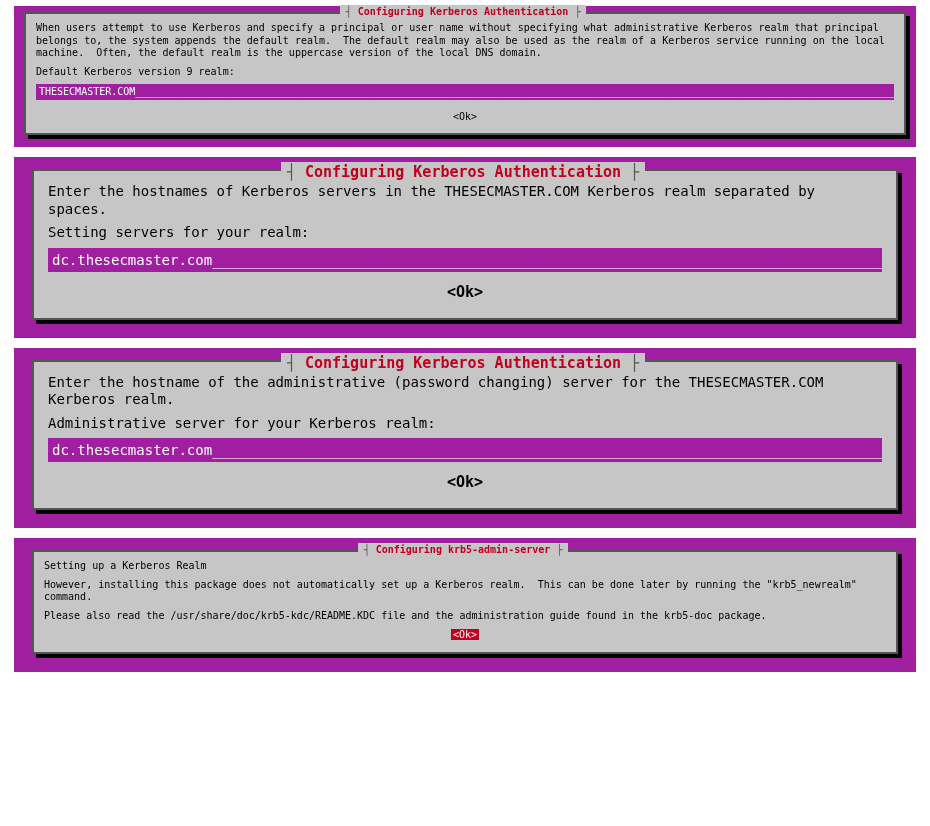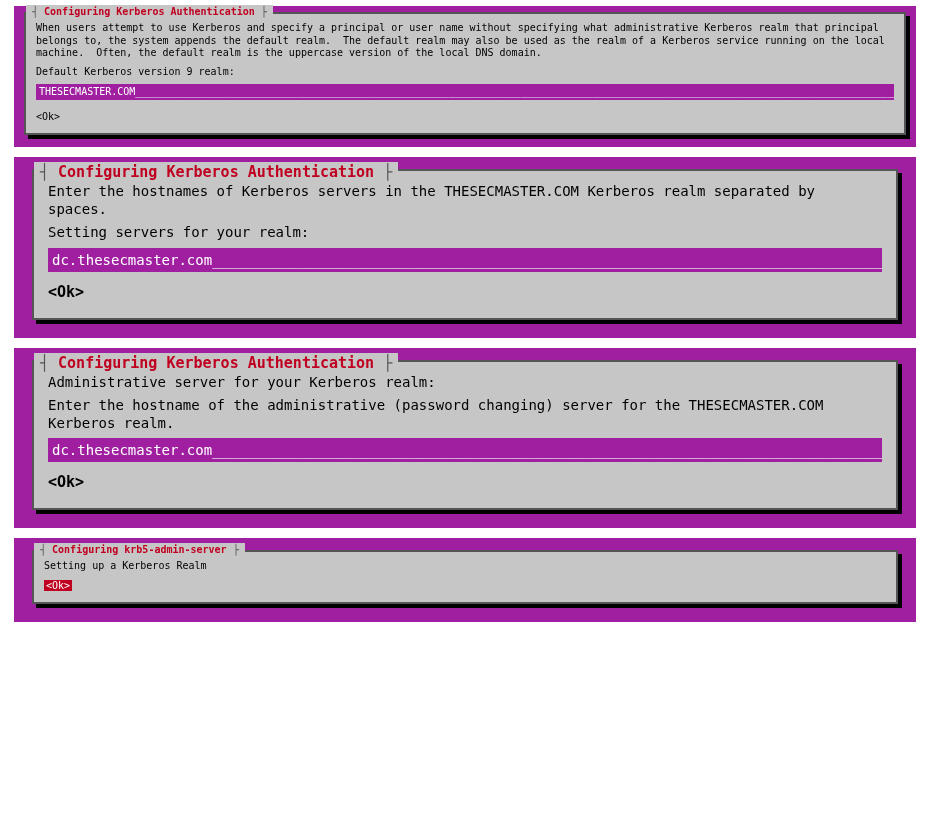--- a/index.html
+++ b/index.html
@@ -21,21 +21,21 @@
     background:#c6c6c6;
     border:2px solid #555;
     position:relative;
     box-shadow:4px 4px 0 #000;
     padding:8px 10px 10px 10px;
   }
   .dlg-title-wrap{
     position:absolute;
     top:-9px;
     left:0;right:4px;
-    text-align:left;
+    text-align:center;
     pointer-events:none;
   }
   .dlg-title{
     display:inline-block;
     background:#c6c6c6;
     padding:0 6px;
     color:#c00020;
     font-weight:bold;
   }
   .dlg-title::before{content:"┤ ";color:#555;font-weight:normal;}
@@ -46,20 +46,21 @@
     color:#ffffff;
     font-family:inherit;
     padding:1px 3px;
     border:none;
     width:100%;
     box-sizing:border-box;
     letter-spacing:0;
   }
   .input-wrap{margin:2px 0 10px 0;}
   .ok{
+    text-align:center;
     font-weight:normal;
   }
   .ok-hl{
     background:#c00020;color:#fff;padding:0 2px;
   }
   .big .dlg{font-size:14px;line-height:1.45;padding:12px 14px 14px 14px;}
   .big .dlg-title{font-size:15px;}
   .big .input-line{font-size:14px;padding:2px 4px;}
   .big .ok{font-size:15px;font-weight:bold;}
   .small .dlg{font-size:10px;line-height:1.35;}
@@ -92,28 +93,30 @@
     <div class="input-wrap">
       <div class="input-line fill-underscore"><span>dc.thesecmaster.com</span><span class="pad">________________________________________________________________________________________________________________________________________________________________________________________________________________________________________________________________________________________________________________________________________________________________________________________________________________</span></div>
     </div>
     <div class="ok"><span>&lt;Ok&gt;</span></div>
   </div>
 </div>
 
 <div class="stage big">
   <div class="dlg">
     <div class="dlg-title-wrap"><span class="dlg-title">Configuring Kerberos Authentication</span></div>
+    <p>Enter the hostname of the administrative (password changing) server for the THESECMASTER.COM Kerberos realm.</p>
     <p>Administrative server for your Kerberos realm:</p>
-    <p>Enter the hostname of the administrative (password changing) server for the THESECMASTER.COM Kerberos realm.</p>
     <div class="input-wrap">
       <div class="input-line fill-underscore"><span>dc.thesecmaster.com</span><span class="pad">________________________________________________________________________________________________________________________________________________________________________________________________________________________________________________________________________________________________________________________________________________________________________________________________________________</span></div>
     </div>
     <div class="ok"><span>&lt;Ok&gt;</span></div>
   </div>
 </div>
 
 <div class="stage small">
   <div class="dlg">
     <div class="dlg-title-wrap"><span class="dlg-title">Configuring krb5-admin-server</span></div>
     <p>Setting up a Kerberos Realm</p>
+    <p>However, installing this package does not automatically set up a Kerberos realm.  This can be done later by running the "krb5_newrealm" command.</p>
+    <p>Please also read the /usr/share/doc/krb5-kdc/README.KDC file and the administration guide found in the krb5-doc package.</p>
     <div class="ok"><span class="ok-hl">&lt;Ok&gt;</span></div>
   </div>
 </div>
 
 </body></html>

